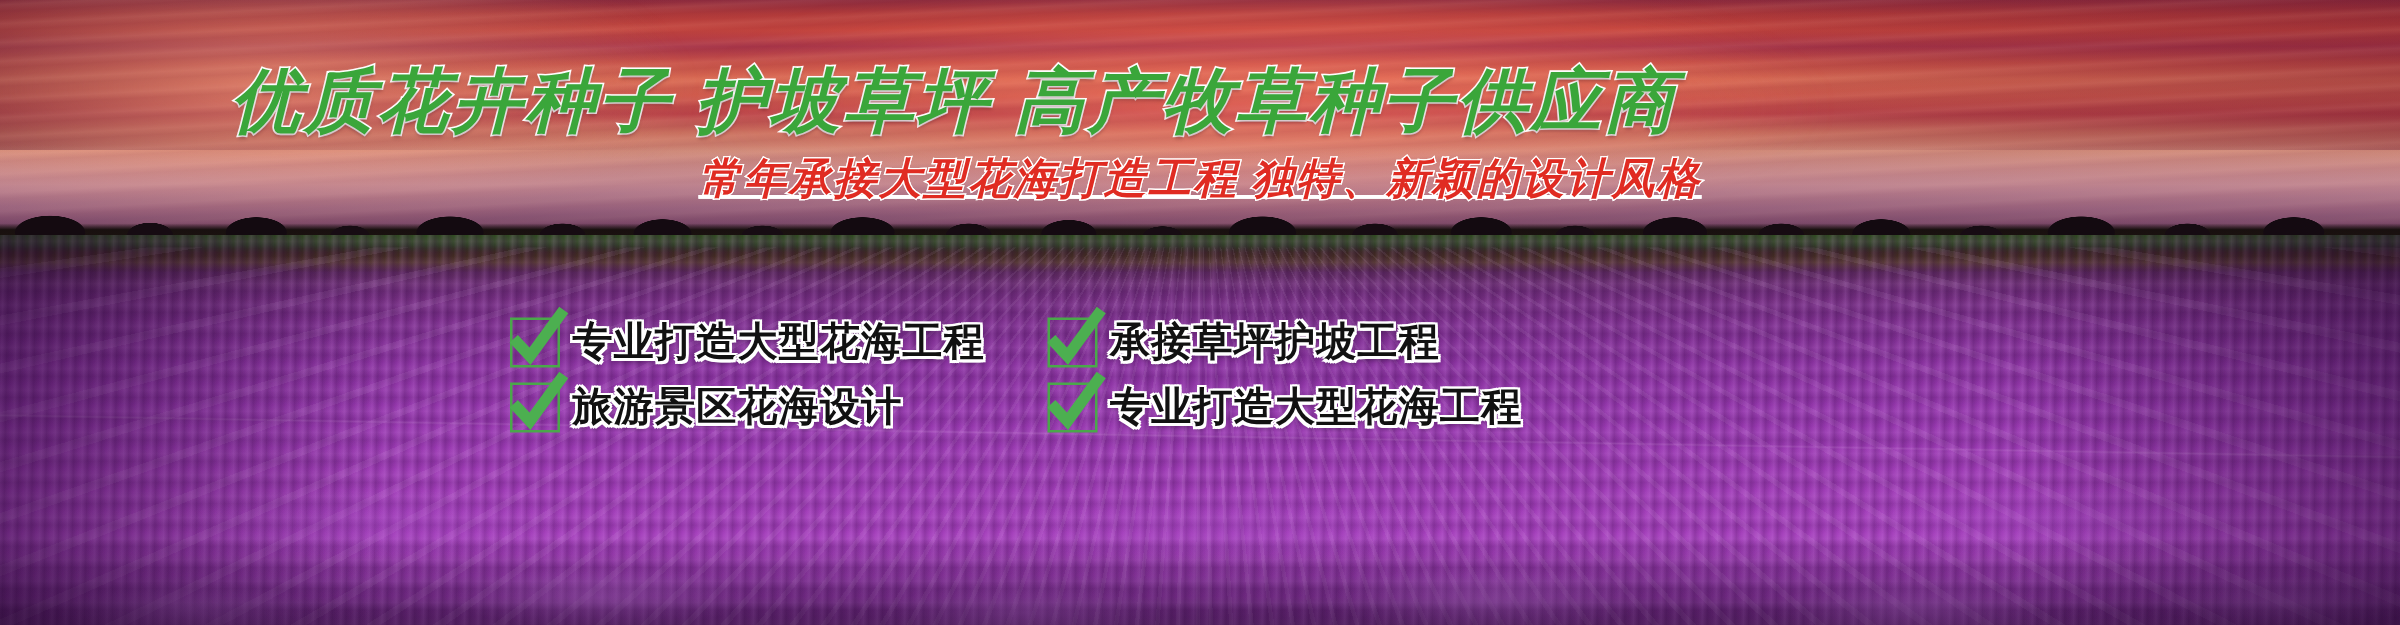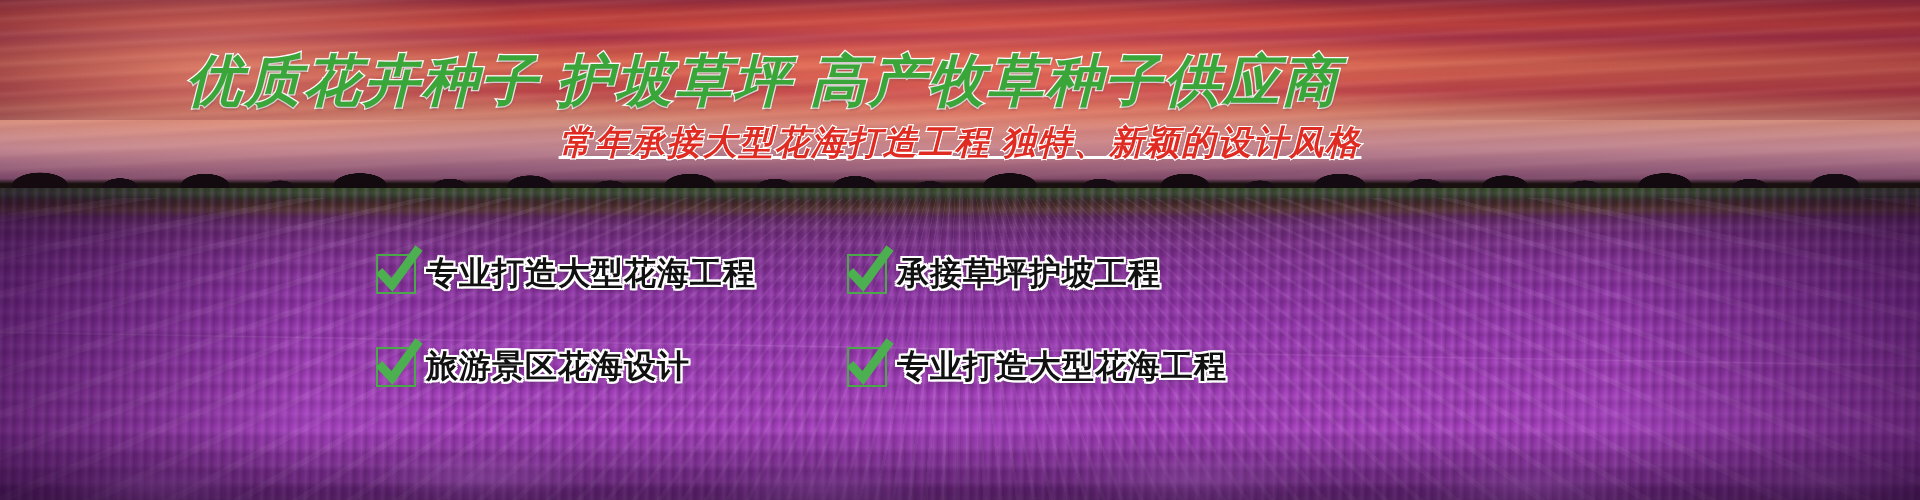--- a/index.html
+++ b/index.html
@@ -157,21 +157,21 @@
     background:
       linear-gradient(90deg, rgba(30,5,40,.45) 0%, rgba(30,5,40,0) 16%),
       linear-gradient(-90deg, rgba(30,5,40,.45) 0%, rgba(30,5,40,0) 16%),
       linear-gradient(0deg, rgba(25,5,35,.40) 0%, rgba(25,5,35,0) 22%);
   }
 
   
   .headline{
     position:absolute;left:0;top:44px;width:1527px;
     text-align:center;
-    font-family:Liberation Serif, serif;
+    font-family:Liberation Sans, sans-serif;
     font-size:56px;
     font-weight:bold;
     font-style:italic;
     letter-spacing:3px;
     color:#3aa63a;
     white-space:nowrap;
     -webkit-text-stroke:2.5px #ffffff;
     paint-order:stroke fill;
     text-shadow:0 0 2px #ffffff, 0 2px 3px rgba(60,0,20,.35);
   }
@@ -186,27 +186,26 @@
     color:#e02b22;
     white-space:nowrap;
     -webkit-text-stroke:2px #ffffff;
     paint-order:stroke fill;
     text-shadow:0 0 1px #ffffff;
     text-decoration:underline;
   }
 
   
   .features{
-    position:absolute;left:376px;top:248px;width:760px;
+    position:absolute;left:408px;top:248px;width:760px;
     display:grid;
     grid-template-columns:430px 330px;
     grid-auto-rows:52px;
     column-gap:0px;
     row-gap:0px;
-    gap:41px;
   }
   .feat{
     display:flex;align-items:center;
     gap:10px;
   }
   .feat.right{justify-content:flex-start;align-items:center;}
   .chk{
     position:relative;
     width:40px;height:40px;flex:0 0 40px;
     border:2px solid #4aa84a;

